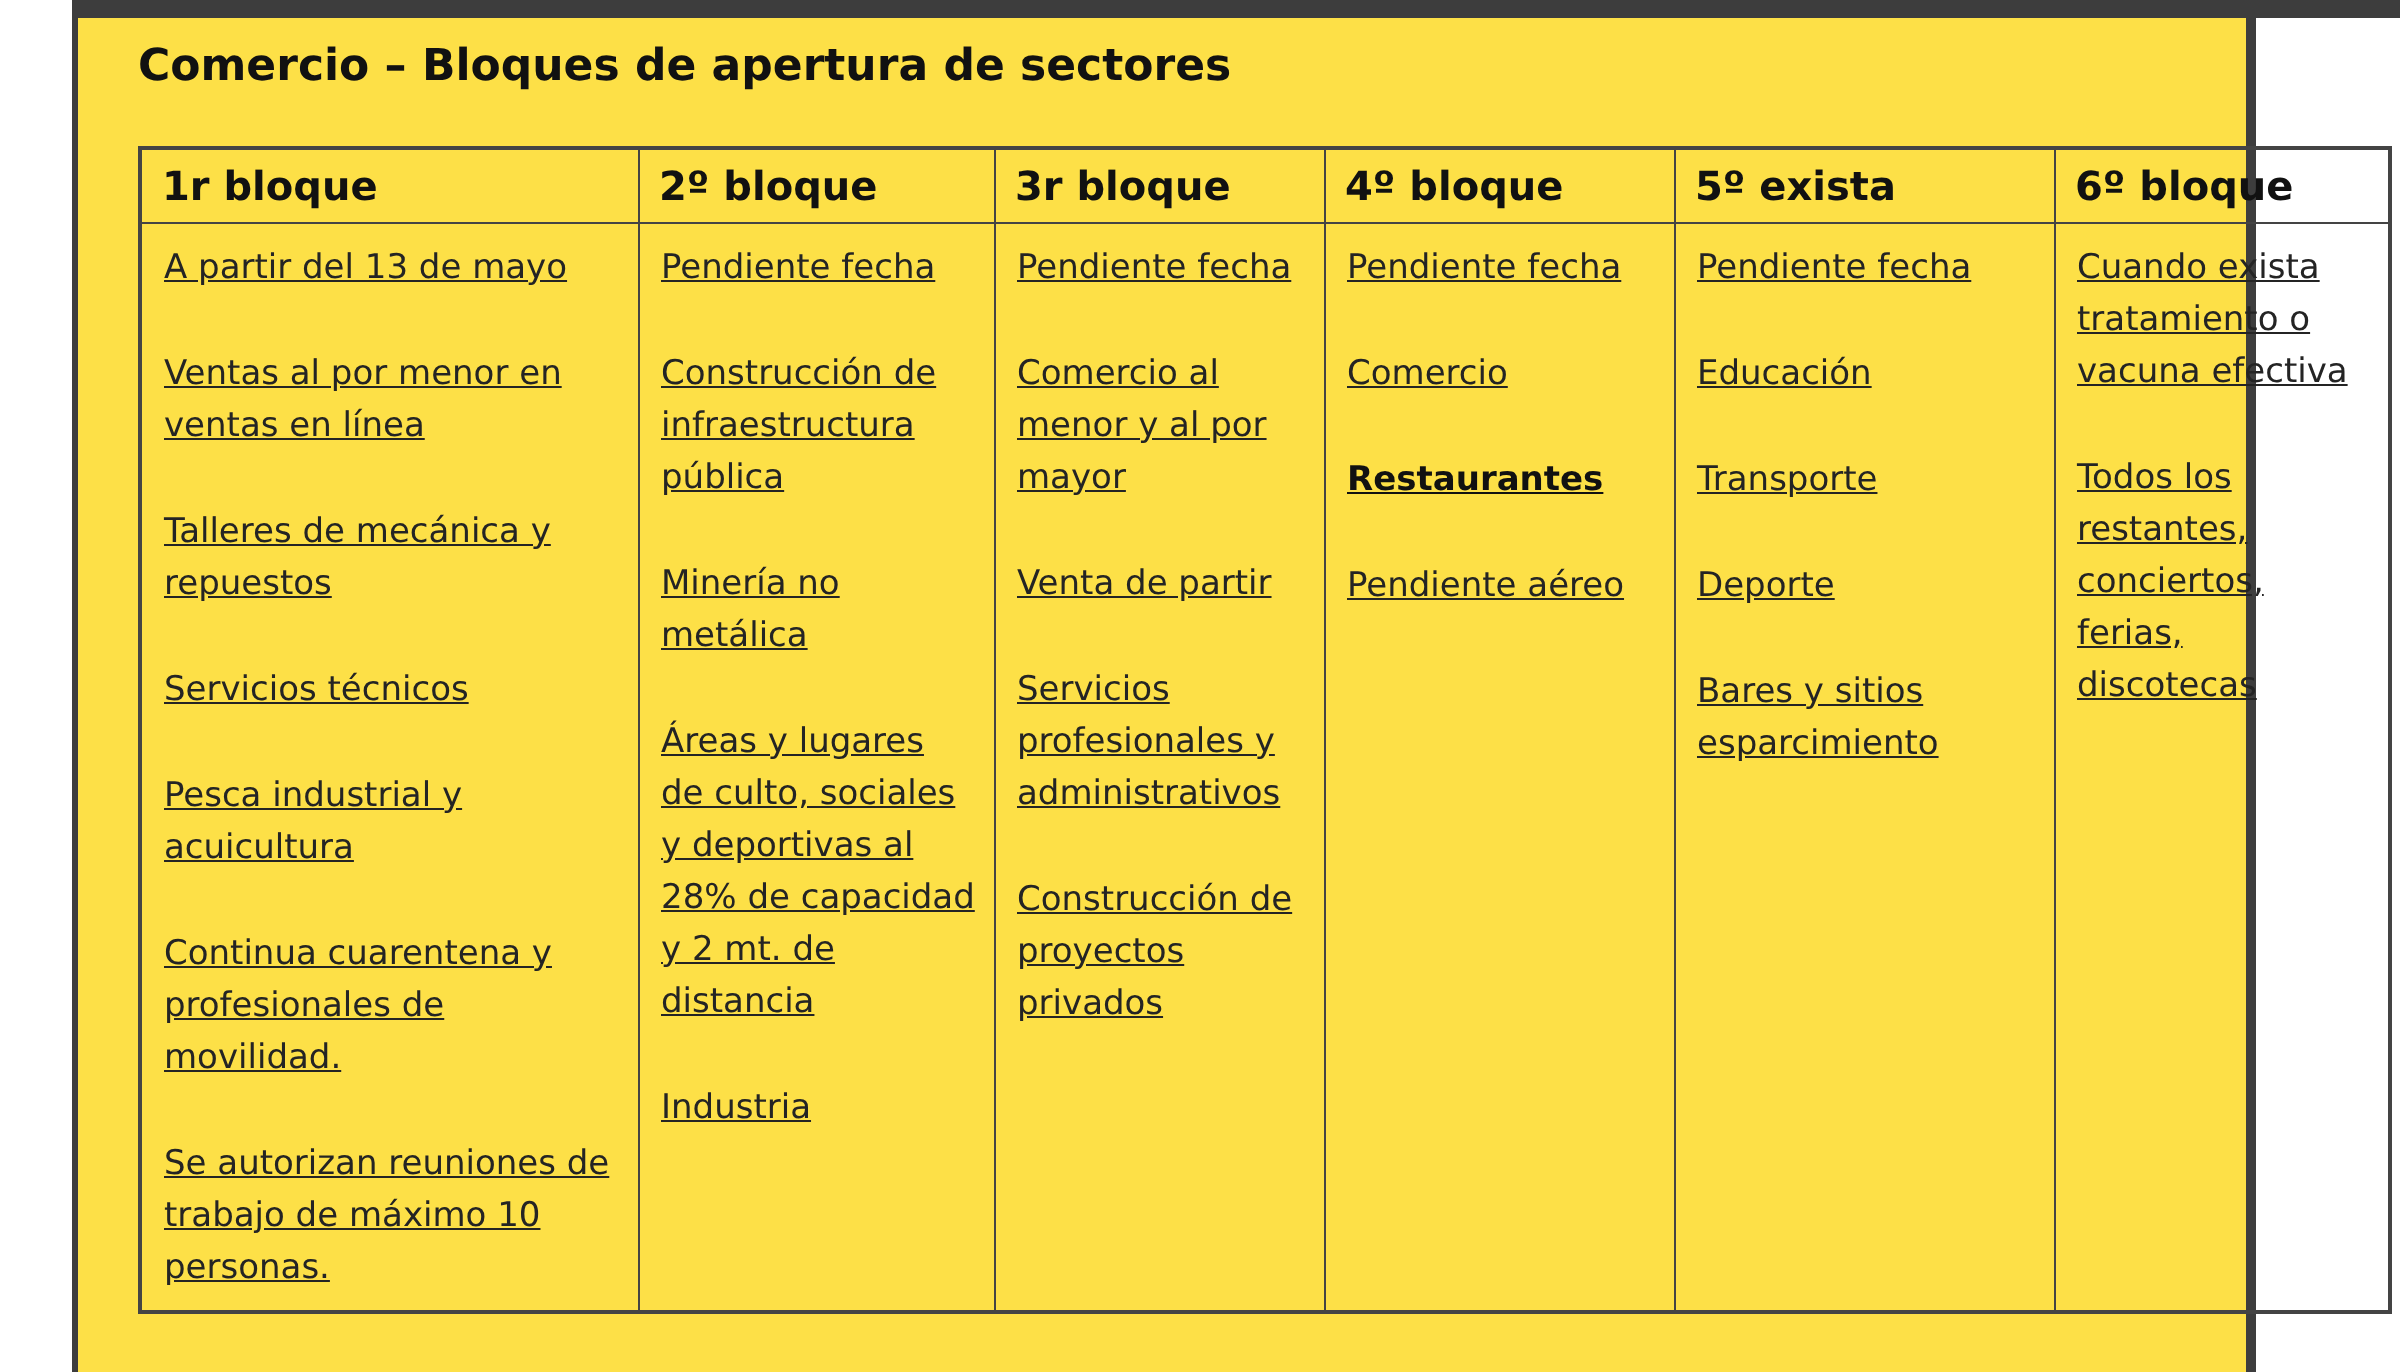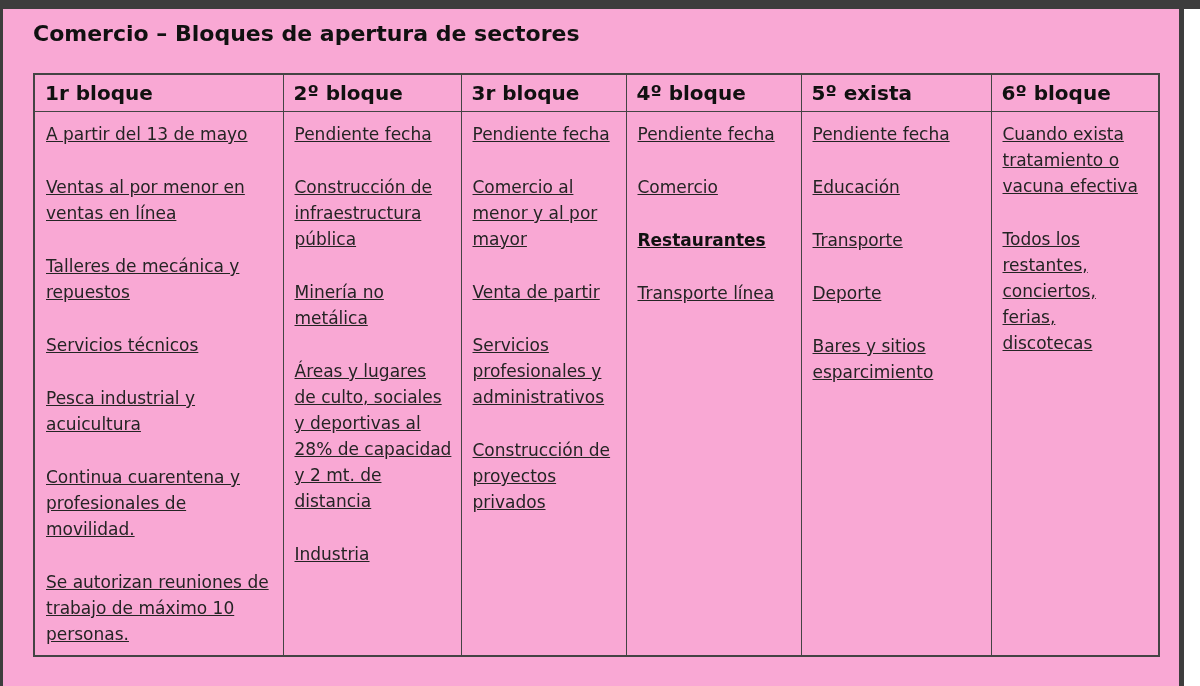--- a/index.html
+++ b/index.html
@@ -6,23 +6,24 @@
     margin: 0;
     padding: 0;
     width: 1200px;
     height: 686px;
     background: #ffffff;
     overflow: hidden;
     font-family: "DejaVu Sans", sans-serif;
   }
   .stage {
     position: relative;
-    width: 1184px;
+    width: 1092px;
     height: 686px;
-    background: #f9a8d4;
+    background: #fde047;
+    margin-left: 36px;
   }
   .edge-top {
     position: absolute;
     top: 0; left: 0;
     width: 1200px; height: 9px;
     background: #3d3d3d;
   }
   .edge-left {
     position: absolute;
     top: 0; left: 0;
@@ -142,21 +143,21 @@
             <p>Pendiente fecha</p>
             <p>Comercio al menor y al por mayor</p>
             <p>Venta de partir</p>
             <p>Servicios profesionales y administrativos</p>
             <p>Construcción de proyectos privados</p>
           </td>
           <td>
             <p>Pendiente fecha</p>
             <p>Comercio</p>
             <p class="bold">Restaurantes</p>
-            <p>Transporte línea</p>
+            <p>Pendiente aéreo</p>
           </td>
           <td>
             <p>Pendiente fecha</p>
             <p>Educación</p>
             <p>Transporte</p>
             <p>Deporte</p>
             <p>Bares y sitios esparcimiento</p>
           </td>
           <td>
             <p>Cuando exista tratamiento o vacuna efectiva</p>

